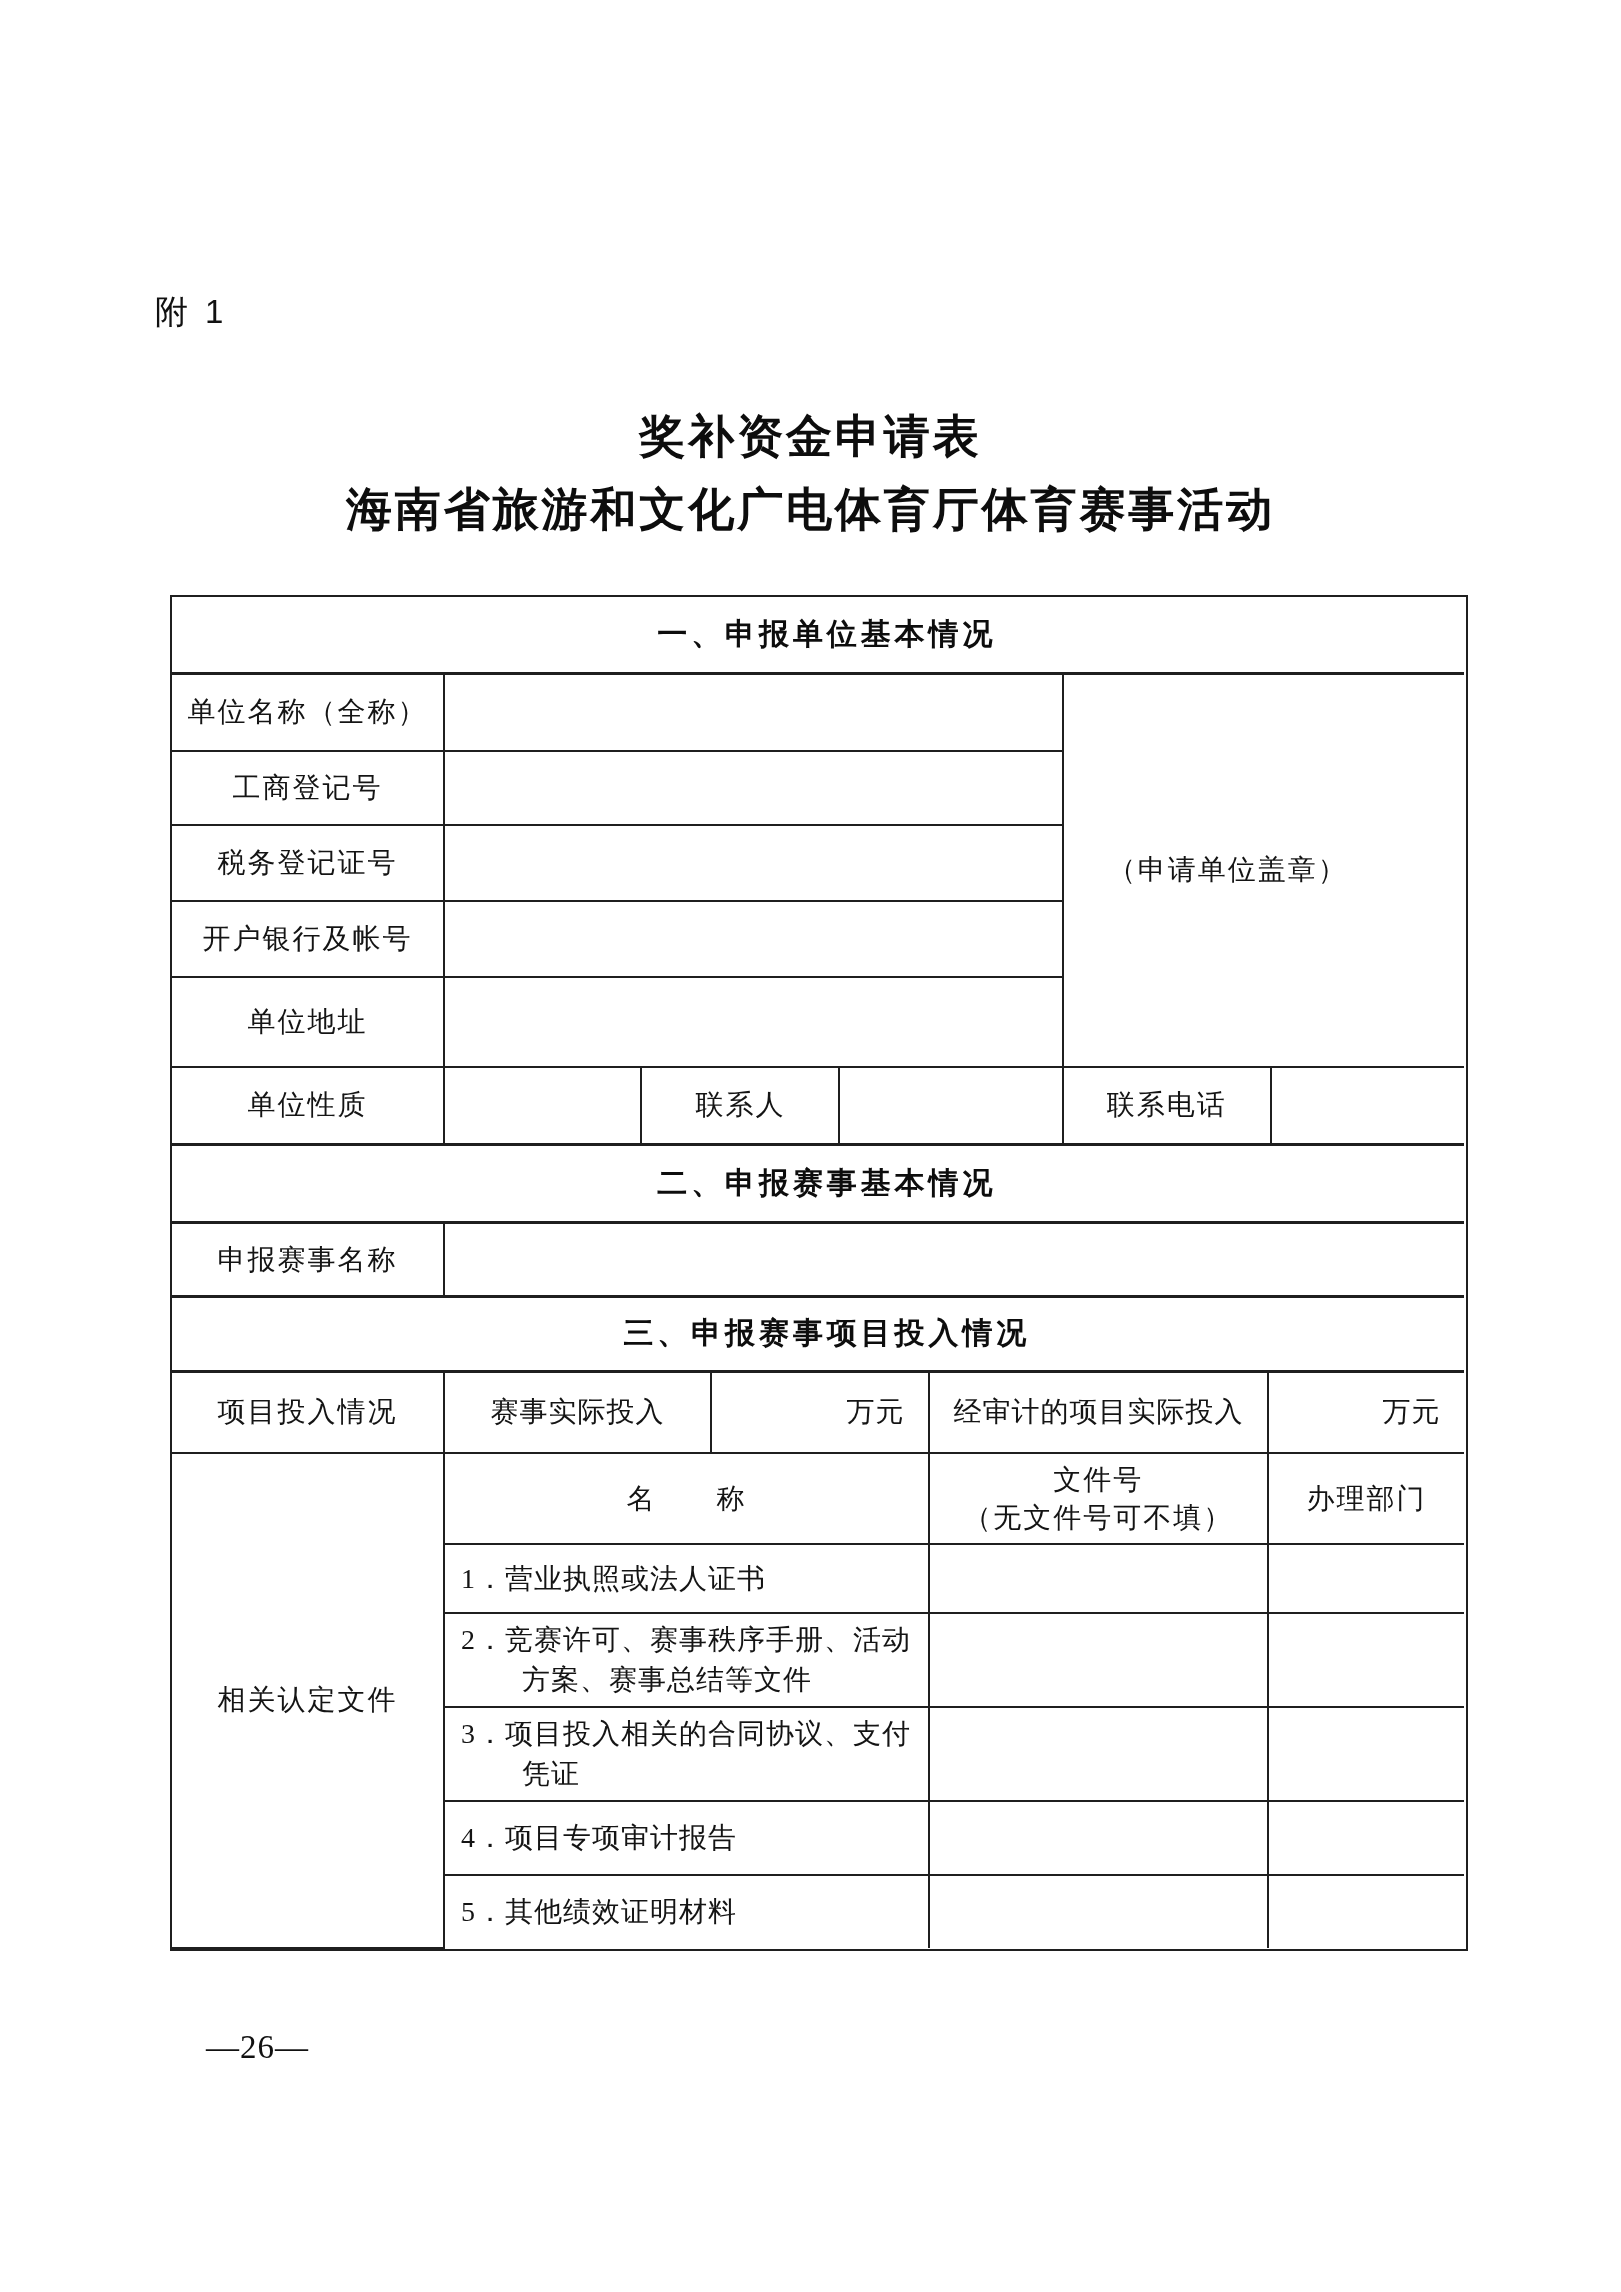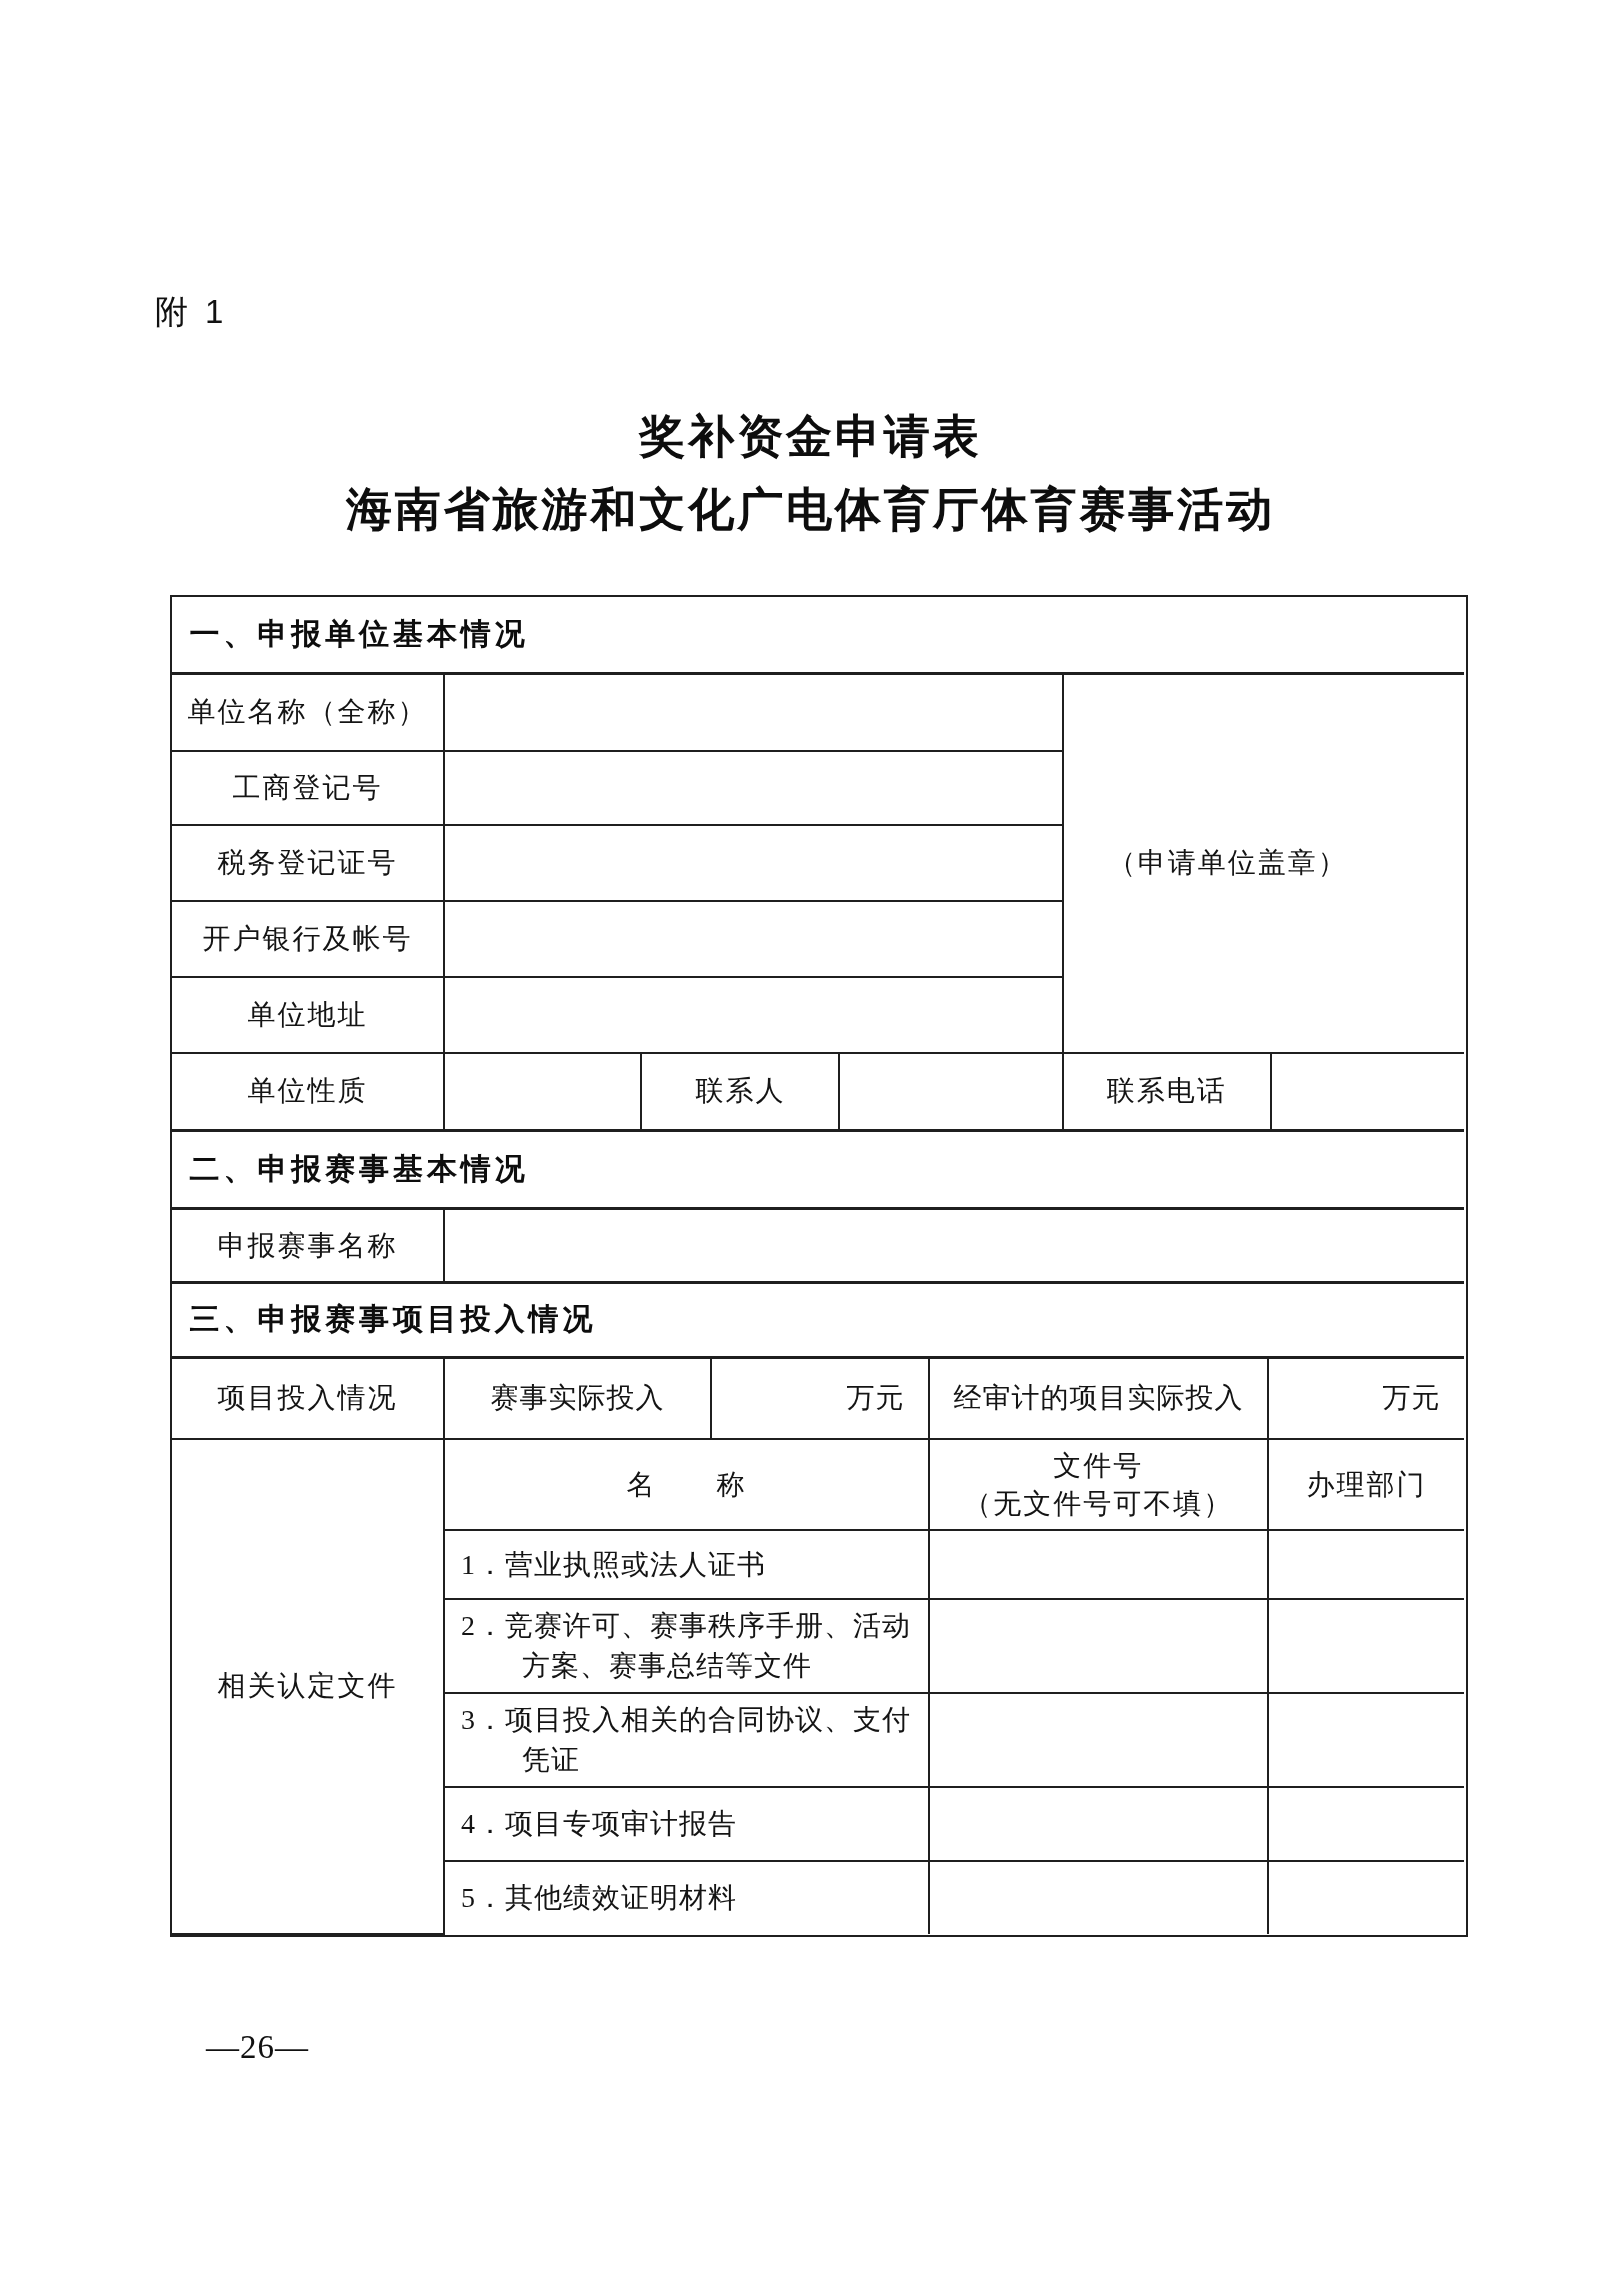--- a/index.html
+++ b/index.html
@@ -39,21 +39,21 @@
     vertical-align:middle;
     font-size:28px; color:#141414;
     padding:0;
   }
   td.last { border-right:none; }
   table.tbl-last tr:last-child td { border-bottom:none; }
   tr.bb4 td, td.bb4 { border-bottom-width:3.9px; }
   .sec-header {
     font-family:"Liberation Sans","DejaVu Sans",sans-serif;
     font-weight:700; font-size:30px; letter-spacing:3.9px;
-    text-align:left; padding-left:17.6px; color:#0d0d0d;
+    text-align:center; padding-left:17.6px; color:#0d0d0d;
   }
   .lab  { text-align:center; letter-spacing:2px; }
   .lab-c{ text-align:center; letter-spacing:1px; }
   .unit-r { text-align:right; padding-right:23.5px; letter-spacing:1px; }
   .unit-inline { text-align:left; padding-left:194px; letter-spacing:1px; }
   .seal { text-align:left; letter-spacing:2px;padding-left:44px; }
   .subhead { text-align:center; letter-spacing:2px; line-height:38px; }
   .item-cell { vertical-align:middle; padding:5.9px 9.8px 5.9px 15.7px; }
   .doc-item {
     white-space:pre-line;
@@ -103,21 +103,21 @@
         <td colspan="3"></td>
       </tr>
       <tr style="height:76px">
         <td class="lab">税务登记证号</td>
         <td colspan="3"></td>
       </tr>
       <tr style="height:76px">
         <td class="lab">开户银行及帐号</td>
         <td colspan="3"></td>
       </tr>
-      <tr style="height:76px">
+      <tr style="height:90px">
         <td class="lab">单位地址</td>
         <td colspan="3"></td>
       </tr>
       <tr class="bb4" style="height:77px">
         <td class="lab">单位性质</td>
         <td></td>
         <td class="lab">联系人</td>
         <td></td>
         <td class="lab">联系电话</td>
         <td class="last"></td>

